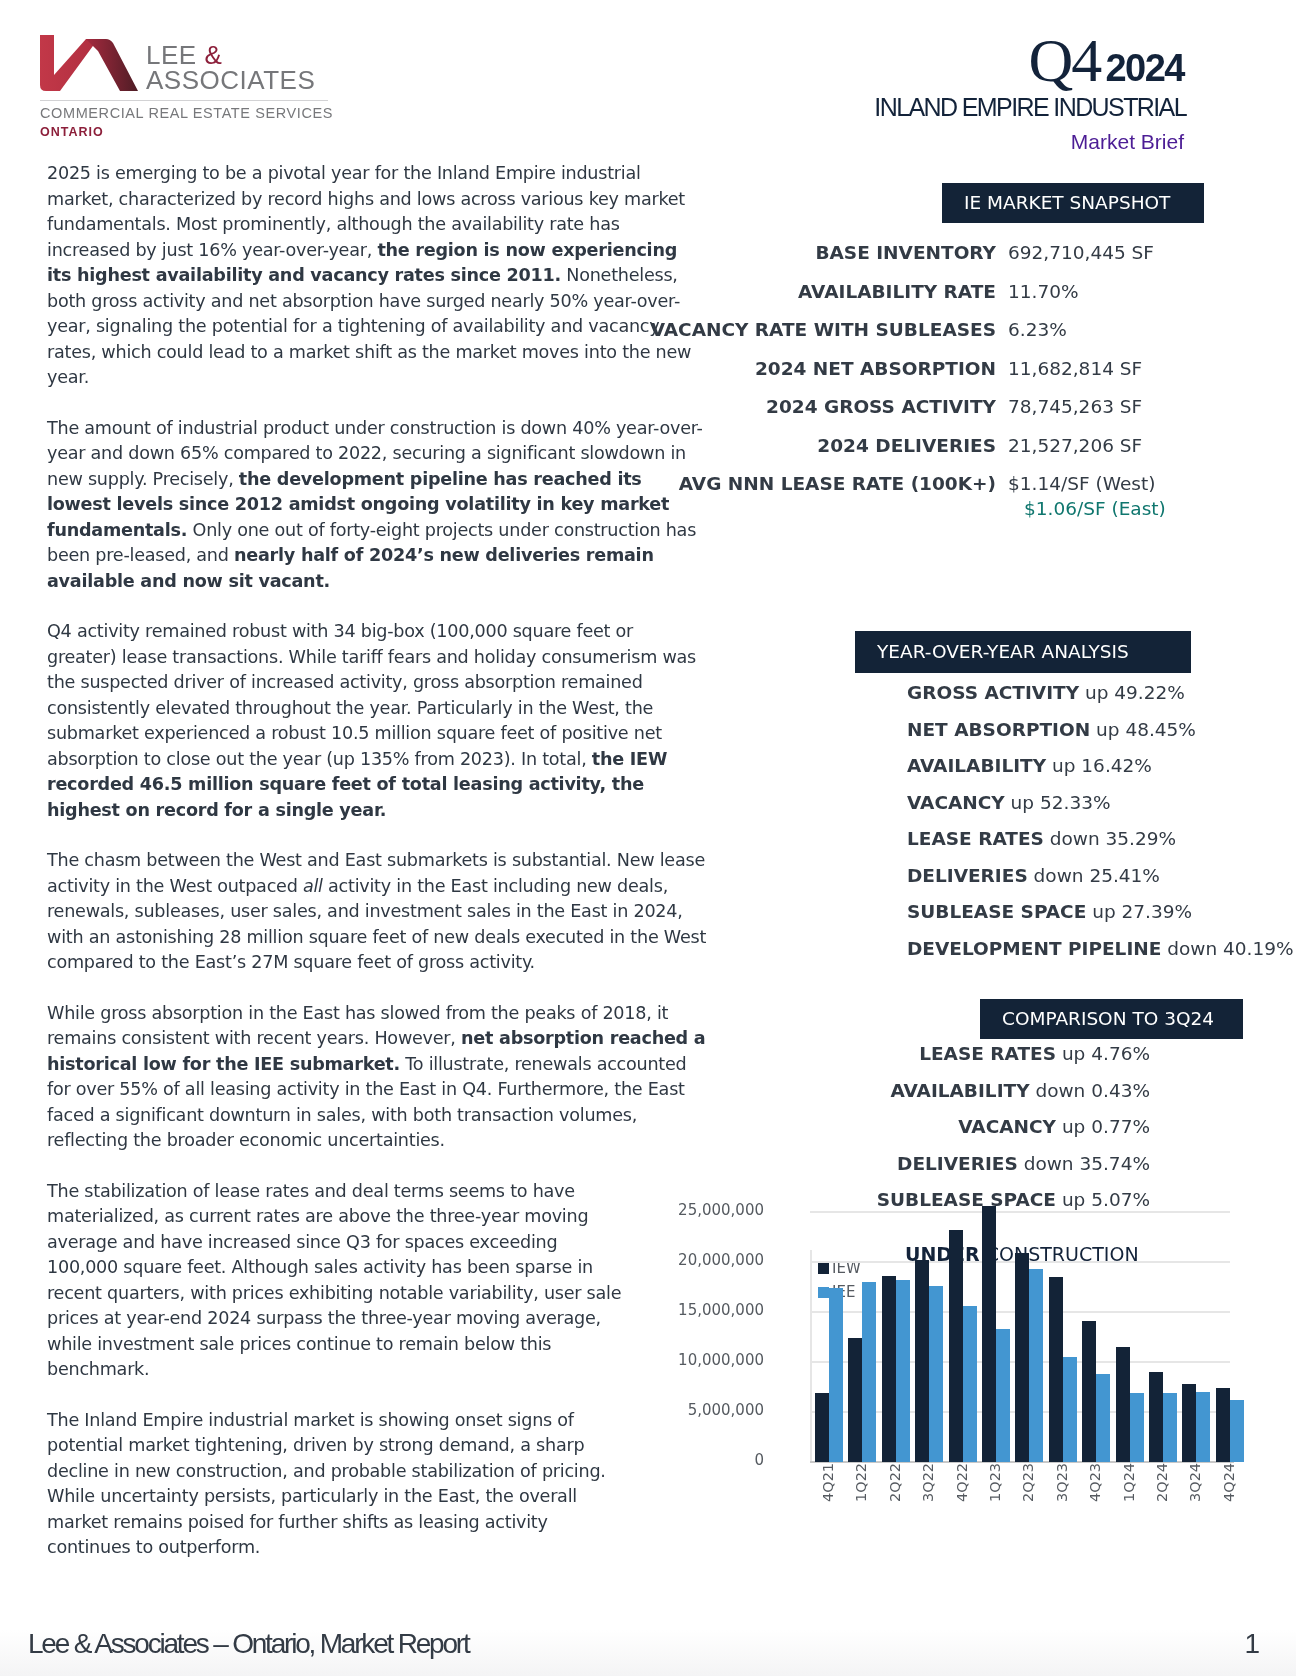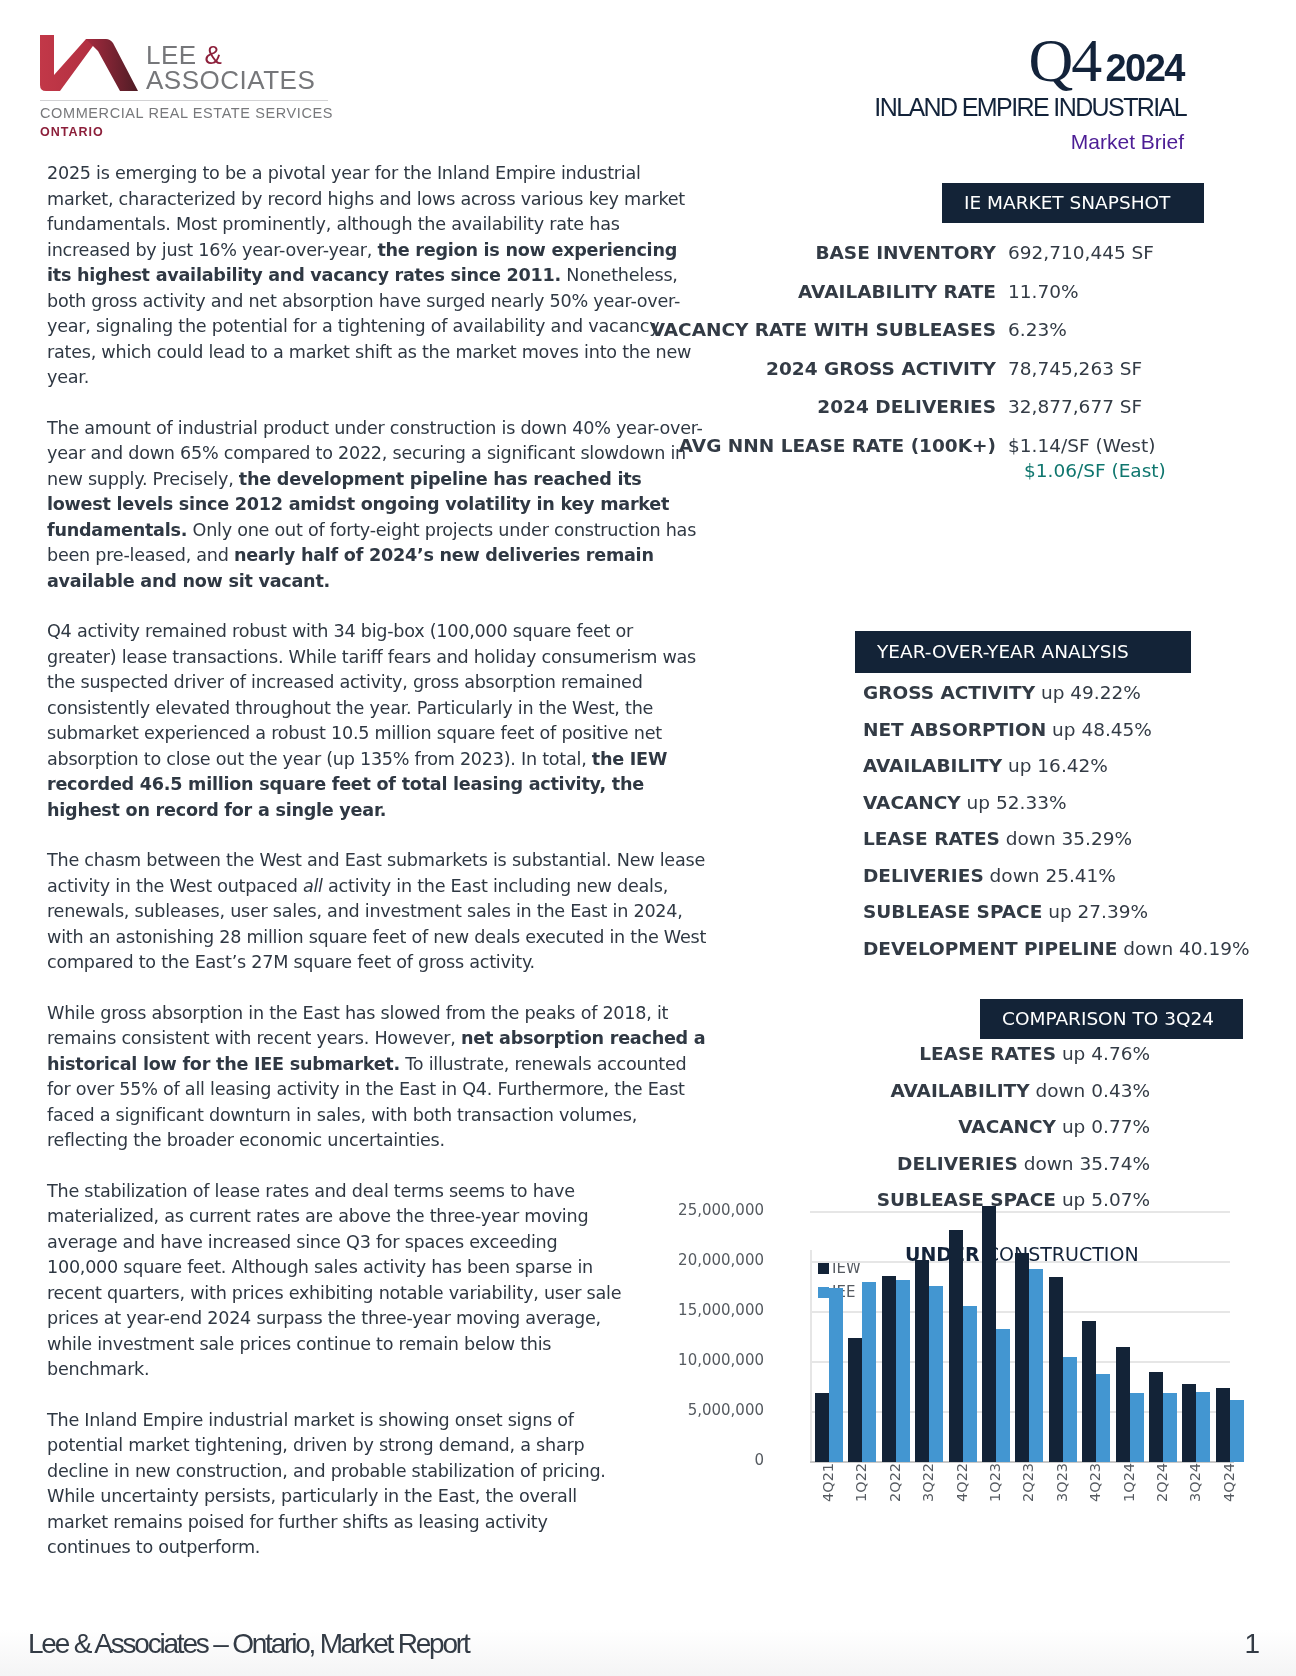--- a/index.html
+++ b/index.html
@@ -33,21 +33,21 @@
   
   .snapshot { position: absolute; left: 700px; top: 242px; width: 560px; }
   .snap-row { position: relative; height: 38.5px; font-size: 18.5px; }
   .snap-label { position: absolute; right: 264px; top: 0; font-weight: bold; white-space: nowrap; color: #333b45; }
   .snap-value { position: absolute; left: 308px; top: 0; white-space: nowrap; color: #333b45; }
   .snap-value2 { position: absolute; left: 324px; top: 25px; white-space: nowrap; color: #0f766e; }
 
   
   .yoy { position: absolute; left: 863px; top: 682px; }
   .yoy-row { height: 36.5px; font-size: 18.5px; white-space: nowrap; }
-  .yoy-row b { font-weight: bold; }
+  .yoy-row b { font-weight: bold; margin-left: 44px; }
 
   
   .cmp { position: absolute; right: 146px; top: 1043px; text-align: right; }
   .cmp-row { height: 36.5px; font-size: 18.5px; white-space: nowrap; }
 
   
   .chart-title { position: absolute; left: 905px; top: 1243px; font-size: 19px; color: #13233a; white-space: nowrap; }
   .chart-title b { font-weight: bold; }
   .chart { position: absolute; left: 690px; top: 1270px; width: 560px; height: 360px; }
   .y-tick { position: absolute; right: 486px; font-size: 15px; color: #555a60; text-align: right; white-space: nowrap; }
@@ -119,26 +119,30 @@
     </div>
   <div class="snap-row">
       <span class="snap-label">AVAILABILITY RATE</span>
       <span class="snap-value">11.70%</span>
     </div>
   <div class="snap-row">
       <span class="snap-label">VACANCY RATE WITH SUBLEASES</span>
       <span class="snap-value">6.23%</span>
     </div>
   <div class="snap-row">
+      <span class="snap-label">2024 NET ABSORPTION</span>
+      <span class="snap-value">11,682,814 SF</span>
+    </div>
+  <div class="snap-row">
       <span class="snap-label">2024 GROSS ACTIVITY</span>
       <span class="snap-value">78,745,263 SF</span>
     </div>
   <div class="snap-row">
       <span class="snap-label">2024 DELIVERIES</span>
-      <span class="snap-value">32,877,677 SF</span>
+      <span class="snap-value">21,527,206 SF</span>
     </div>
   <div class="snap-row">
       <span class="snap-label">AVG NNN LEASE RATE (100K+)</span>
       <span class="snap-value">$1.14/SF (West)</span>
       <span class="snap-value2">$1.06/SF (East)</span>
     </div>
 </div>
 
 <div class="sec-header" style="left:855px; top:631px; width:336px; height:42px; line-height:42px;">YEAR-OVER-YEAR ANALYSIS</div>
 <div class="yoy">

